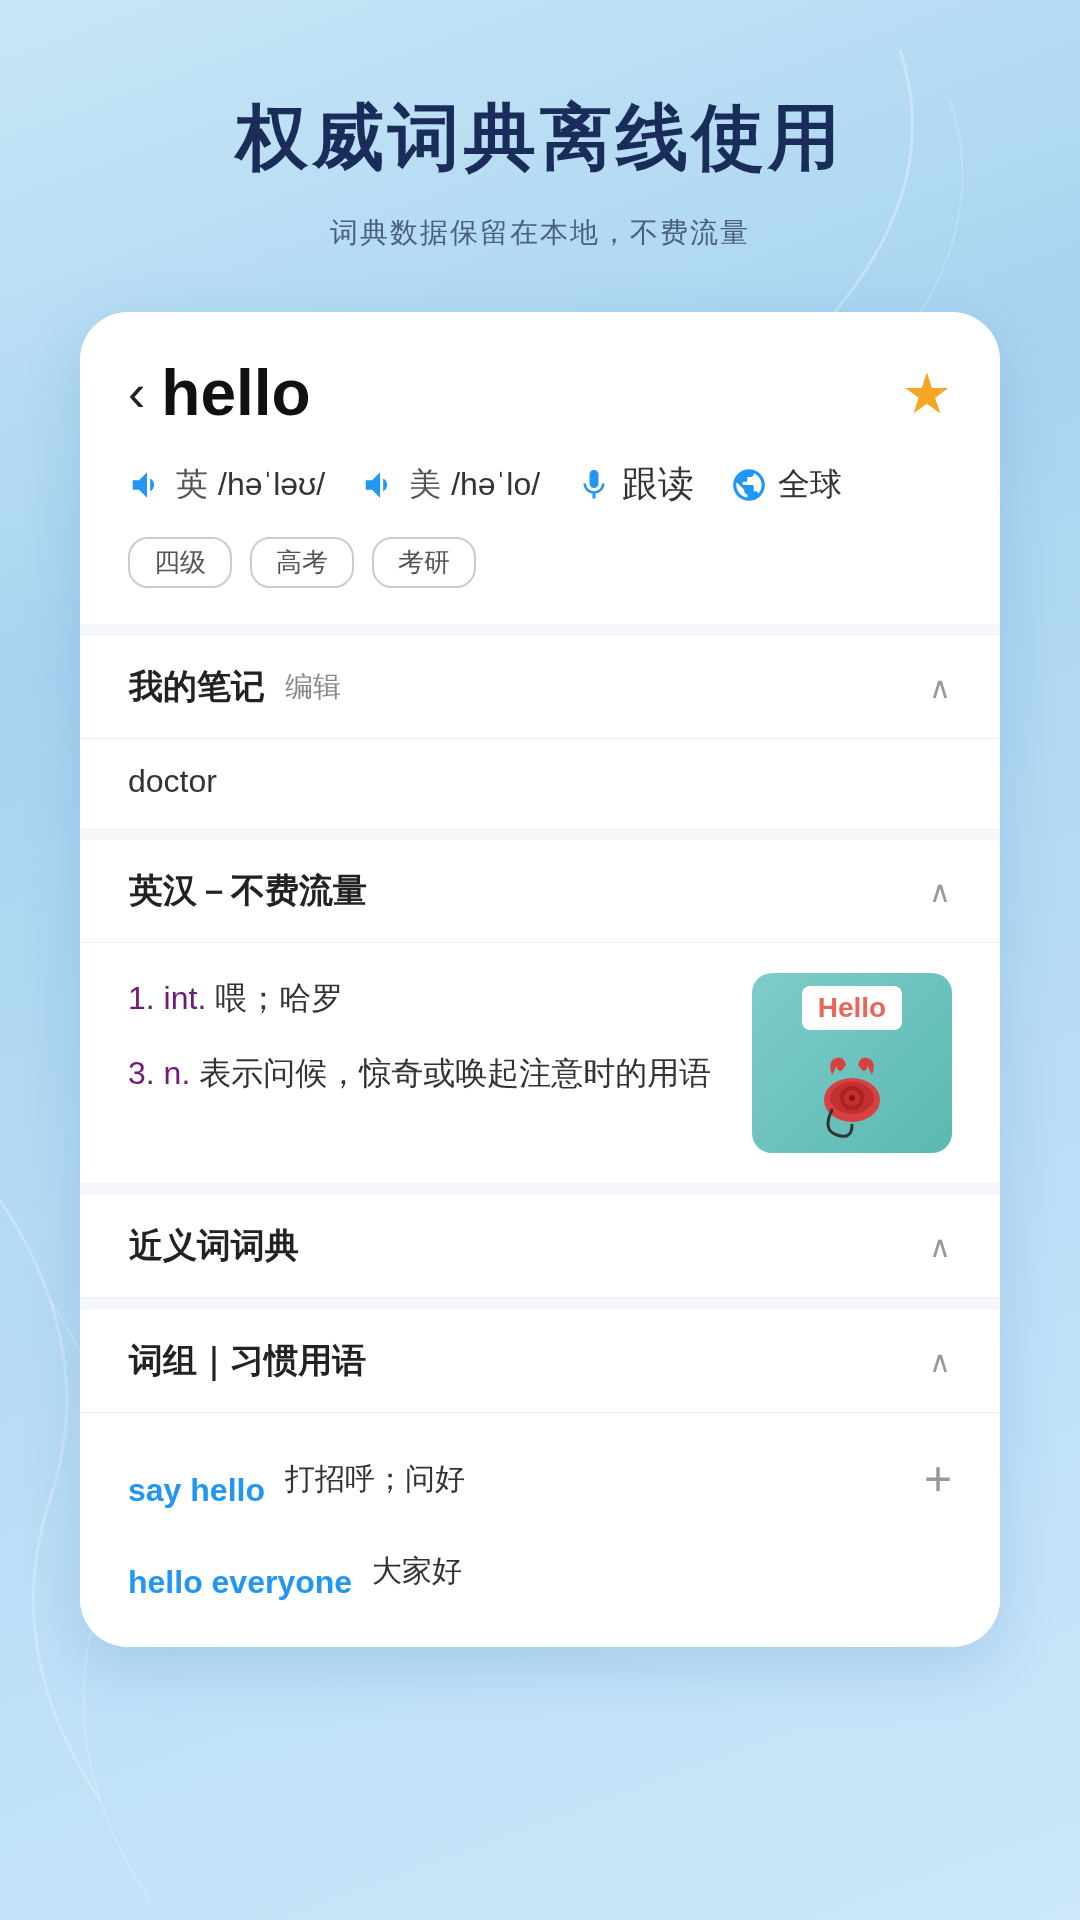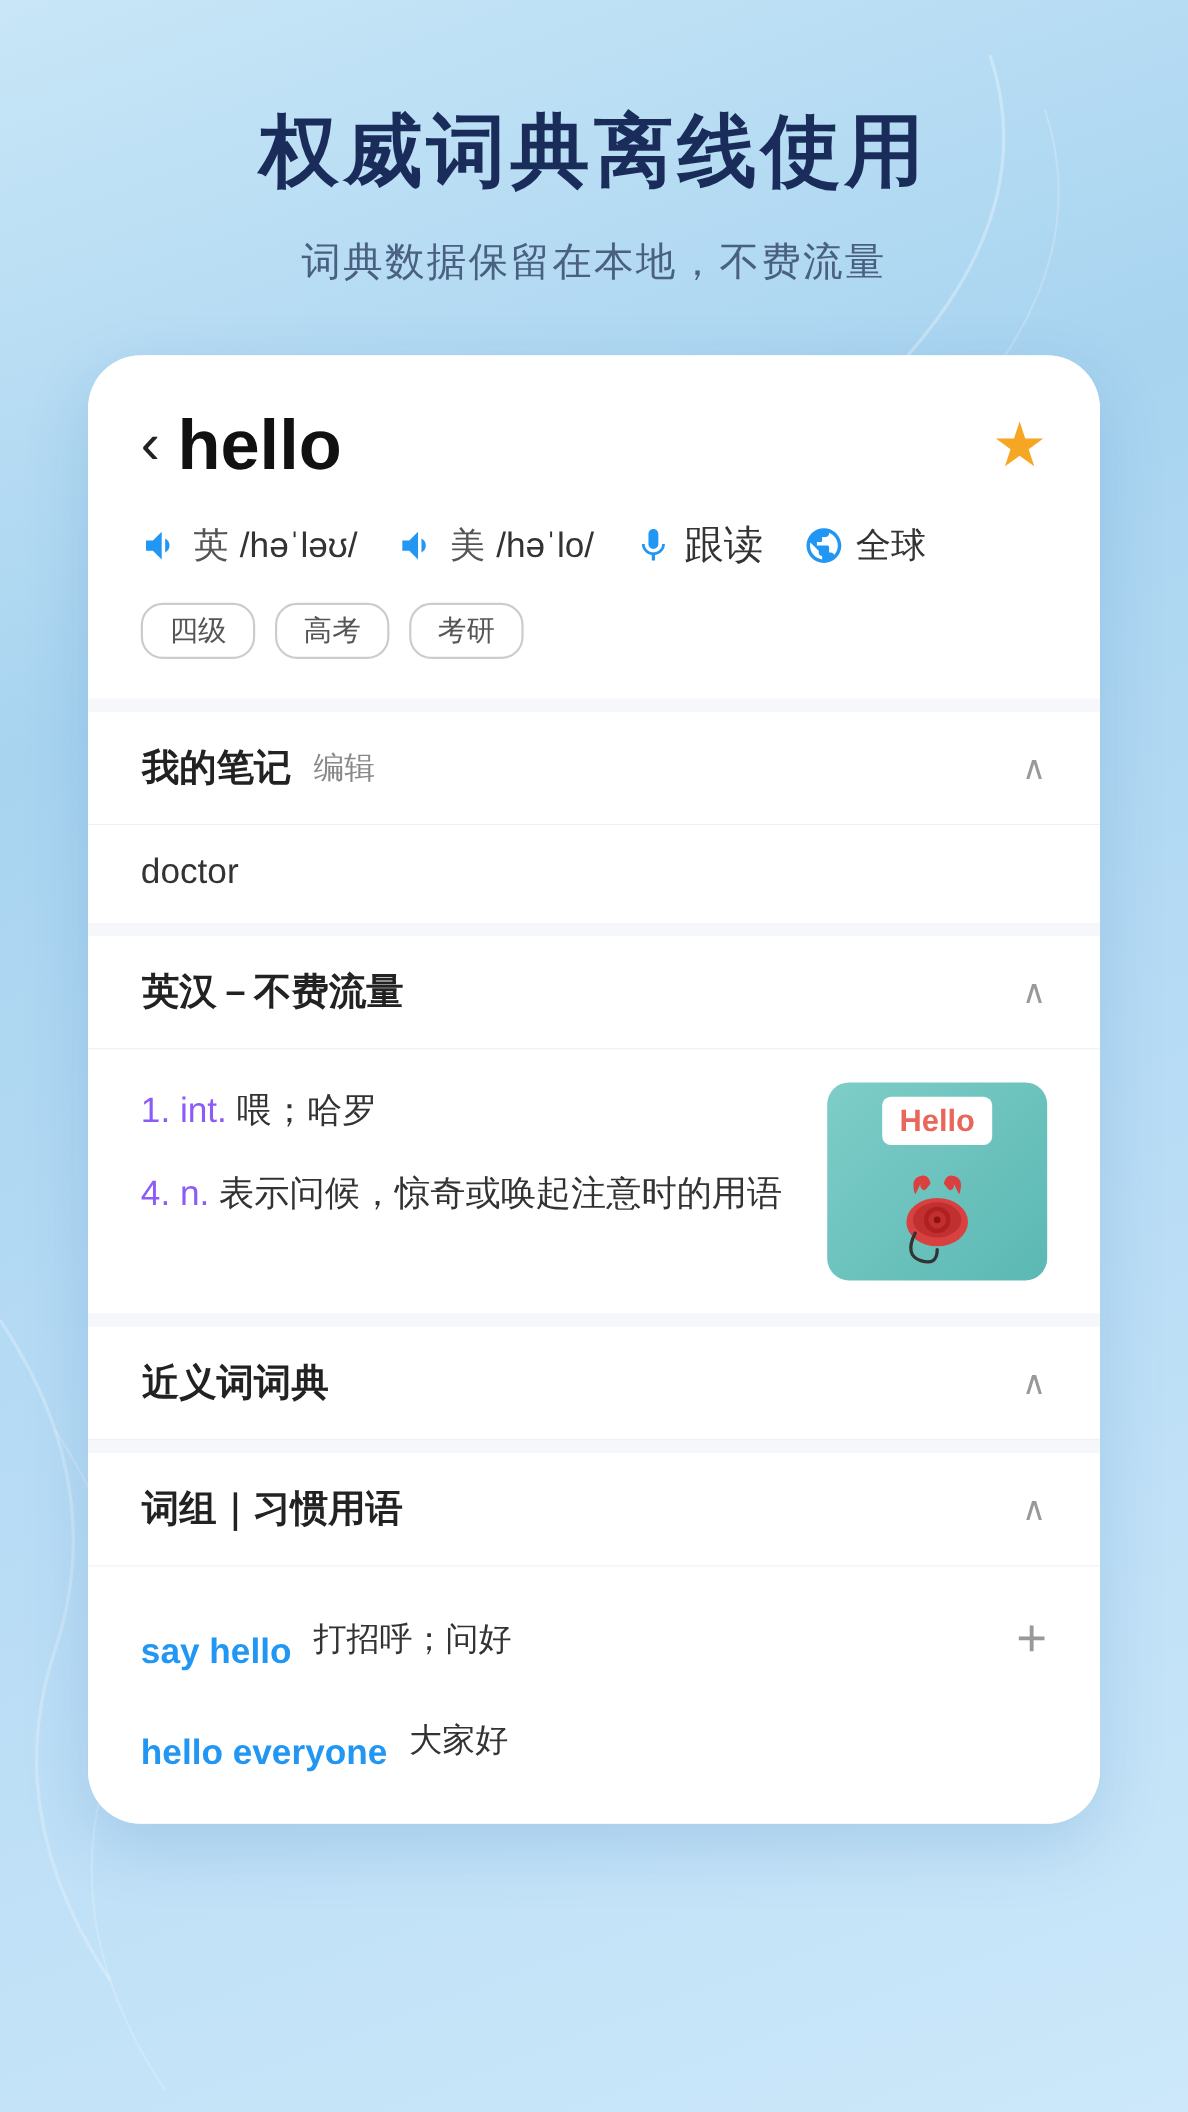--- a/index.html
+++ b/index.html
@@ -36,21 +36,21 @@
     
     .hero-title {
       font-size: 72px;
       font-weight: 800;
       color: #1a2d5a;
       text-align: center;
       letter-spacing: 4px;
       margin-bottom: 28px;
     }
     .hero-subtitle {
-      font-size: 36px;
+      font-size: 28px;
       color: #4a6080;
       text-align: center;
       letter-spacing: 2px;
       margin-bottom: 60px;
     }
 
     
     .dict-card {
       width: 920px;
       background: #f5f7fa;
@@ -213,21 +213,21 @@
     .definitions {
       flex: 1;
     }
     .def-item {
       font-size: 32px;
       color: #333;
       margin-bottom: 24px;
       line-height: 1.6;
     }
     .def-num {
-      color: #8b5cf6;
+      color: #701a75;
       margin-top: 48px;
     }
     .hello-image {
       width: 200px;
       height: 180px;
       border-radius: 20px;
       background: linear-gradient(135deg, #7ecdc8 0%, #5bb8b3 100%);
       flex-shrink: 0;
       display: flex;
       align-items: center;
@@ -398,21 +398,21 @@
       <div class="section-header">
         <span class="section-title">英汉－不费流量</span>
         <span class="chevron-up">∧</span>
       </div>
       <div class="dict-content">
         <div class="definitions">
           <div class="def-item">
             <span class="def-num">1. int. </span>喂；哈罗
           </div>
           <div class="def-item">
-            <span class="def-num">4. n. </span>表示问候，惊奇或唤起注意时的用语
+            <span class="def-num">3. n. </span>表示问候，惊奇或唤起注意时的用语
           </div>
         </div>
 
         <div class="hello-image">
           <div class="hello-image-inner">
             <span class="hello-img-text">Hello</span>
             <svg width="100" height="100" viewBox="0 0 100 100">
 
               <ellipse cx="50" cy="60" rx="28" ry="22" fill="#d94040"></ellipse>
               <ellipse cx="50" cy="58" rx="22" ry="16" fill="#c03030"></ellipse>

